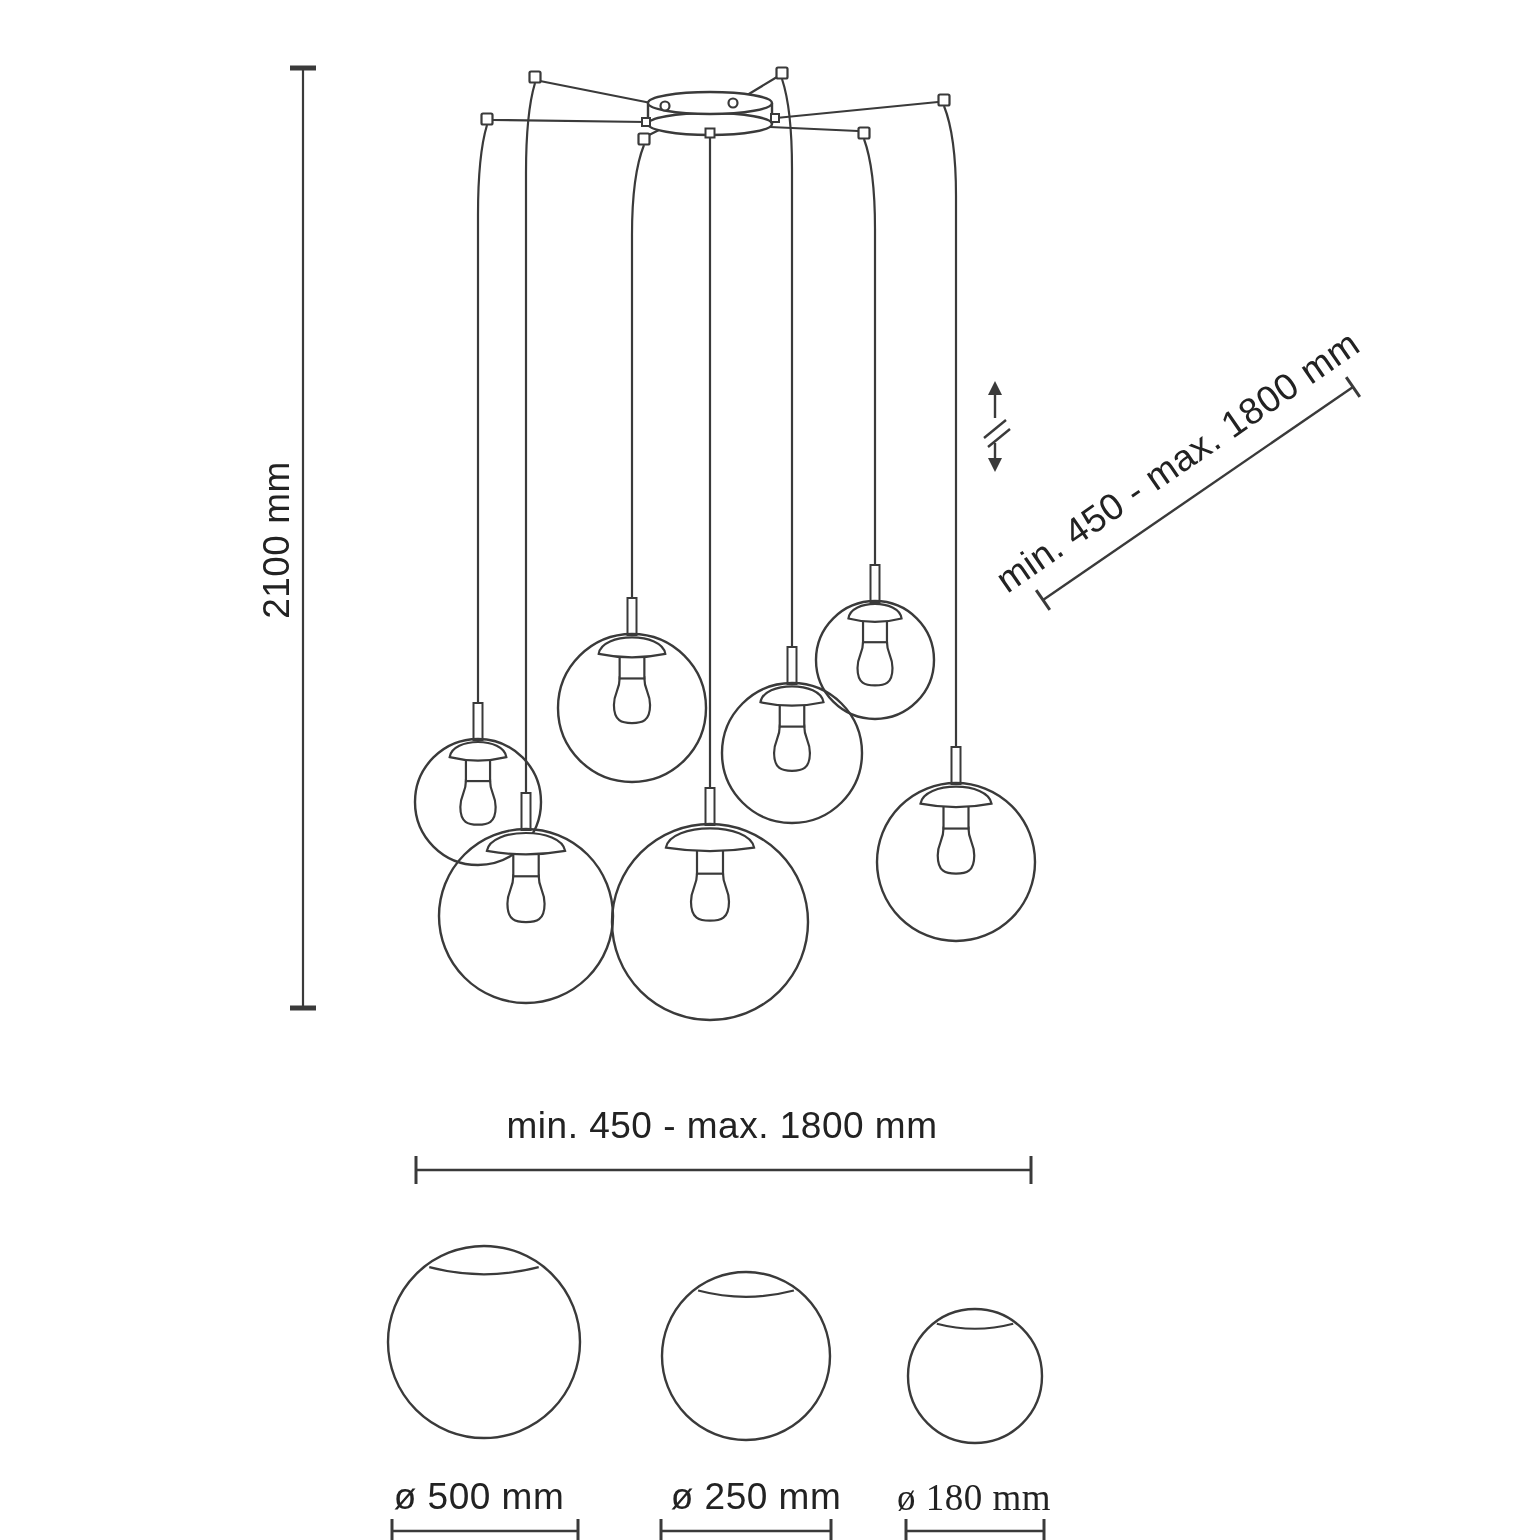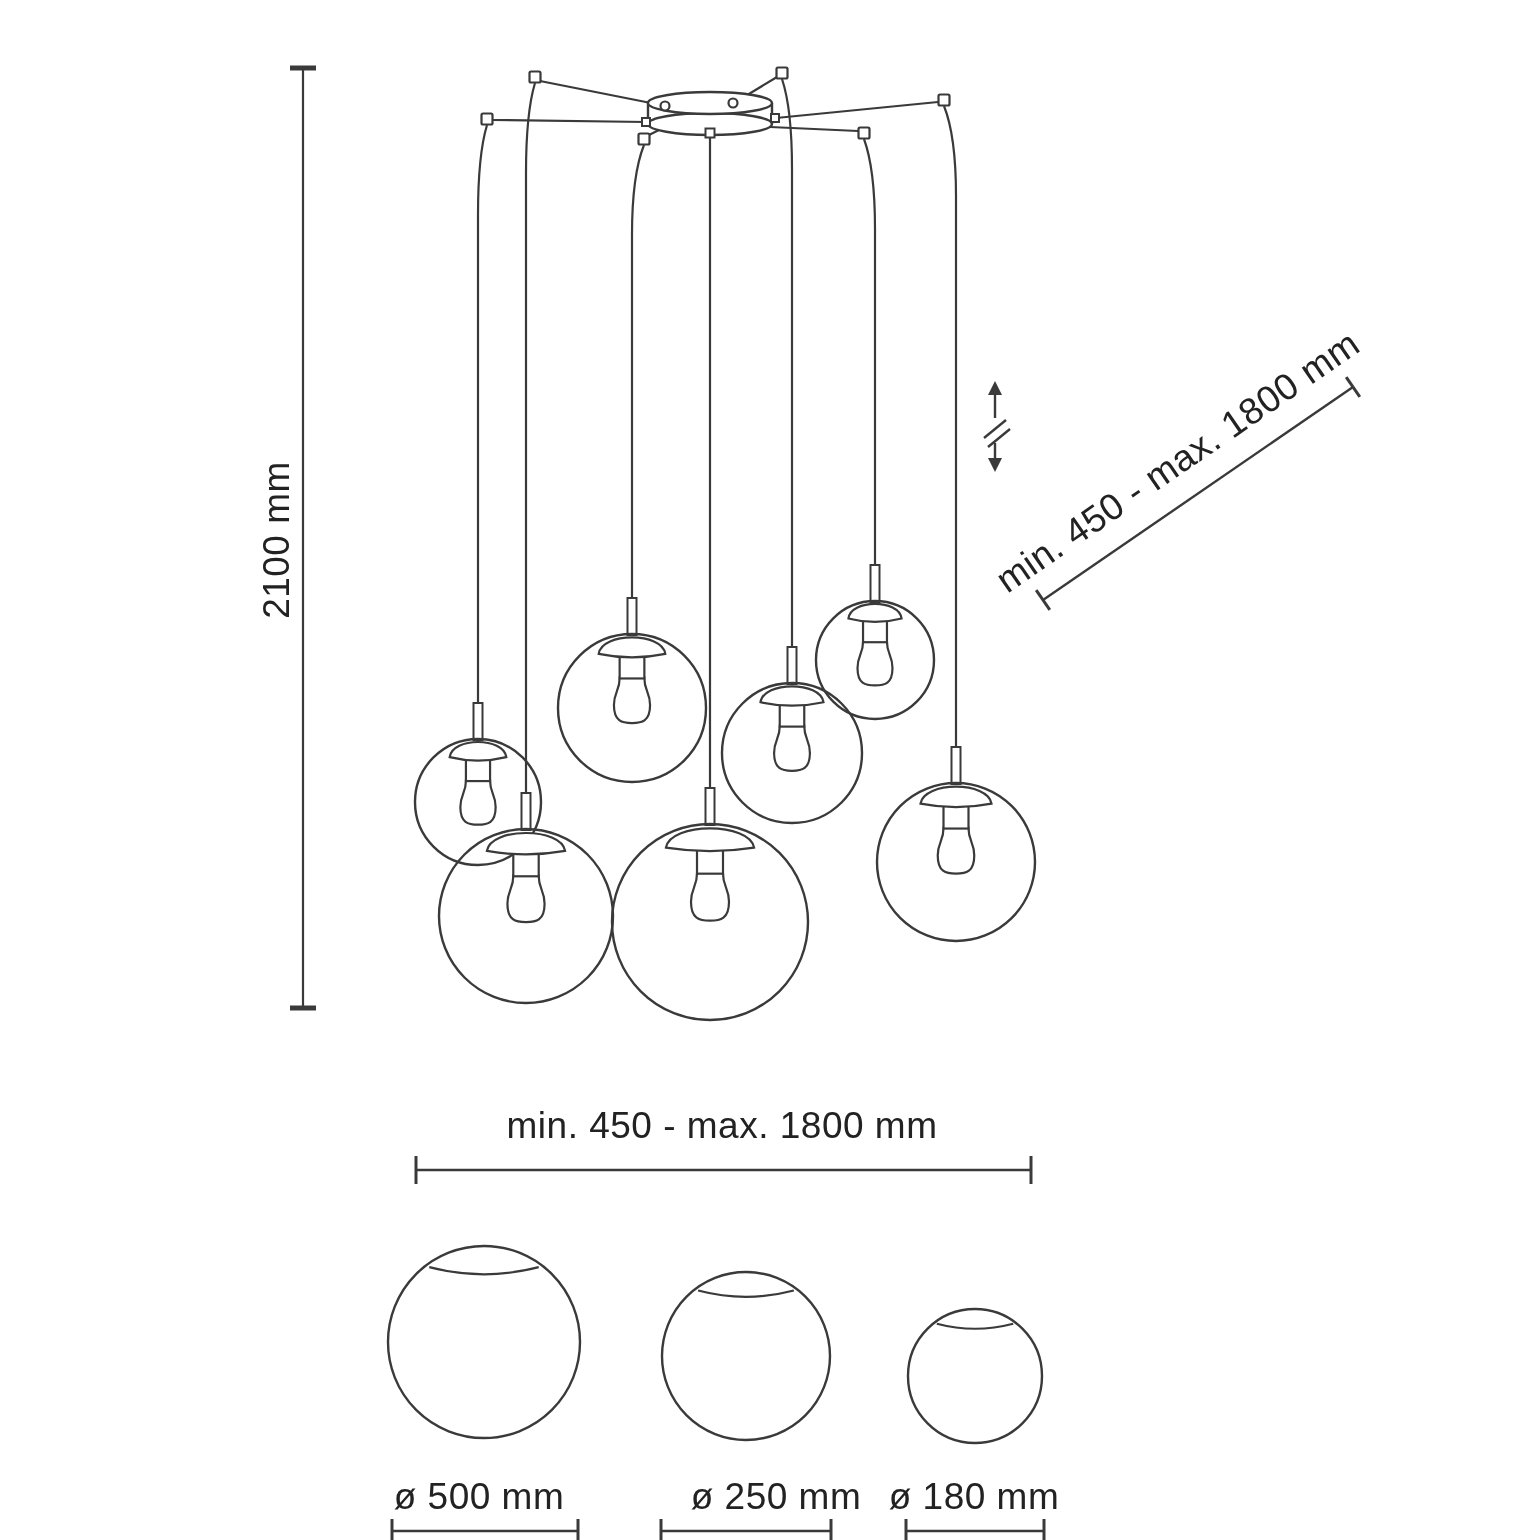--- a/index.html
+++ b/index.html
@@ -5,22 +5,22 @@
   html,body{margin:0;padding:0;background:#ffffff;}
   .stage{position:relative;width:1540px;height:1540px;background:#ffffff;
          font-family:"Liberation Sans",sans-serif;overflow:hidden;}
   .stage svg{position:absolute;left:0;top:0;}
   .lbl{position:absolute;font-size:37px;font-weight:400;color:#222222;
        white-space:nowrap;transform:translate(-50%,-50%);letter-spacing:0.5px;}
   .lbl-height{left:277px;top:540px;transform:translate(-50%,-50%) rotate(-90deg);}
   .lbl-diagonal{left:1178px;top:462px;transform:translate(-50%,-50%) rotate(-34.5deg);}
   .lbl-spread{left:722px;top:1126px;}
   .lbl-ref300{left:479px;top:1497px;}
-  .lbl-ref250{left:776px;top:1497px;}
-  .lbl-ref180{left:974px;top:1497px;}
+  .lbl-ref250{left:756px;top:1497px;}
+  .lbl-ref180{left:974px;top:1497px;font-family:Liberation Serif, serif;}
 </style>
 </head>
 <body>
 
 <div class="stage">
   <svg id="drawing" width="1540" height="1540" viewBox="0 0 1540 1540">
       <g>
         <line x1="540" y1="81" x2="666" y2="106" stroke="#3a3a3a" stroke-width="2.2" stroke-linecap="round"></line>
         <line x1="493" y1="120" x2="646" y2="122" stroke="#3a3a3a" stroke-width="2.2" stroke-linecap="round"></line>
         <line x1="777" y1="77" x2="734" y2="103" stroke="#3a3a3a" stroke-width="2.2" stroke-linecap="round"></line>

